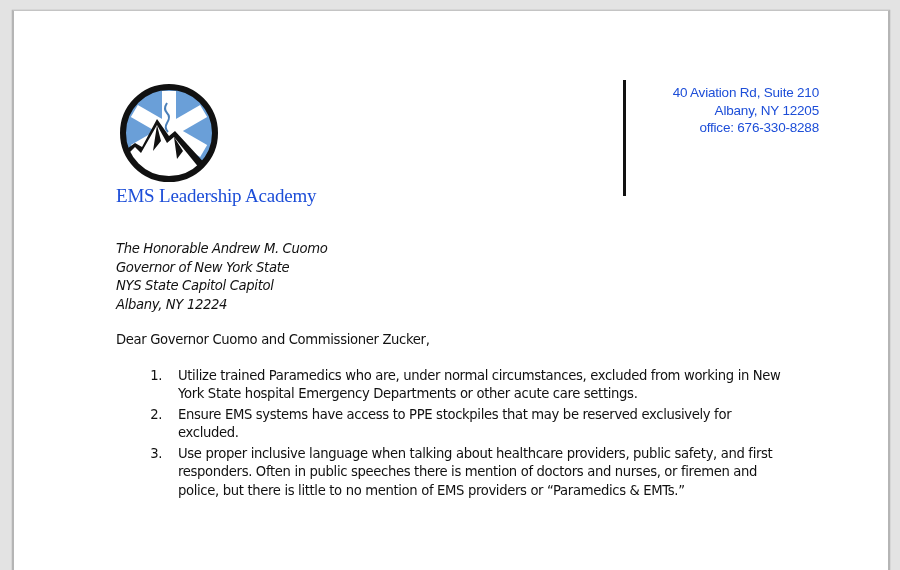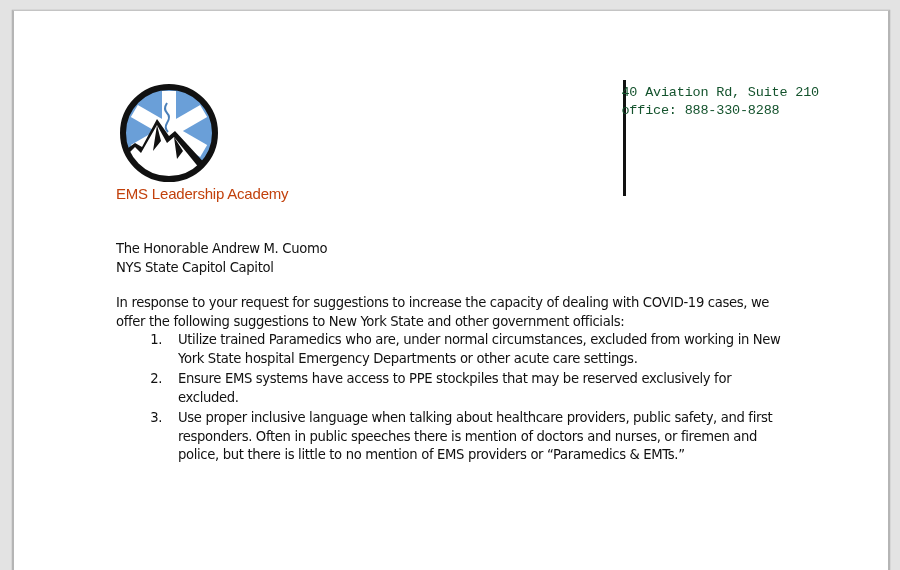--- a/index.html
+++ b/index.html
@@ -15,38 +15,38 @@
     border-left:2px solid #b5b5b5;
     border-right:2px solid #b5b5b5;
     border-top:1px solid #c4c4c4;
     box-shadow:0 0 1px #999;
   }
   .logo {
     position:absolute; left:117px; top:81px; width:104px; height:104px;
   }
   .org-name {
     position:absolute; left:116px; top:185px;
-    font-family:Liberation Sans, sans-serif; font-size:15px; color:#c2410c;
+    font-family:Liberation Serif, serif; font-size:19px; color:#1d4ed8;
     letter-spacing:-0.2px;
   }
   .vline {
     position:absolute; left:623px; top:80px; width:3px; height:116px; background:#111;
   }
   .address {
-    position:absolute; right:81px; top:84px; text-align:left;
-    font-family:Liberation Mono, monospace; font-size:13.5px; line-height:17.5px; color:#14532d;
+    position:absolute; right:81px; top:84px; text-align:right;
+    font-family:Liberation Sans, sans-serif; font-size:13.5px; line-height:17.5px; color:#1d4ed8;
     letter-spacing:-0.2px;
   }
   .body-text {
     position:absolute; left:116px; top:240px; width:760px;
     font-family:"DejaVu Sans", sans-serif; font-size:13.2px; color:#111;
     line-height:18.5px; letter-spacing:-0.35px;
   }
   .body-text p { margin:0; }
-  .recipient { margin-bottom:17px !important; }
+  .recipient { margin-bottom:17px !important;font-style:italic; }
   .date { margin-bottom:17px !important; }
   .salutation { margin-bottom:17px !important; }
   ol { margin:0; padding-left:50px; }
   ol li { padding-left:12px; margin-bottom:2px; }
   ol li::marker { font-weight:normal; }
 </style>
 </head>
 <body>
 
 <div class="page"></div>
@@ -73,27 +73,30 @@
   </g>
   <circle cx="52" cy="52" r="46" fill="none" stroke="#111" stroke-width="6"></circle>
 </svg>
 
 <div class="org-name">EMS Leadership Academy</div>
 
 <div class="vline"></div>
 
 <div class="address">
   <div>40 Aviation Rd, Suite 210</div>
-  <div>office: 888-330-8288</div>
+  <div>Albany, NY 12205</div>
+  <div>office: 676-330-8288</div>
 </div>
 
 <div class="body-text">
   <div class="recipient">
     <p>The Honorable Andrew M. Cuomo</p>
+    <p>Governor of New York State</p>
     <p>NYS State Capitol Capitol</p>
+    <p>Albany, NY 12224</p>
   </div>
-  <p style="width:670px">In response to your request for suggestions to increase the capacity of dealing with COVID-19 cases, we offer the following suggestions to New York State and other government officials:</p>
+  <p class="salutation">Dear Governor Cuomo and Commissioner Zucker,</p>
   <ol style="width:620px">
     <li>Utilize trained Paramedics who are, under normal circumstances, excluded from working in New York State hospital Emergency Departments or other acute care settings.</li>
     <li>Ensure EMS systems have access to PPE stockpiles that may be reserved exclusively for excluded.</li>
     <li>Use proper inclusive language when talking about healthcare providers, public safety, and first responders. Often in public speeches there is mention of doctors and nurses, or firemen and police, but there is little to no mention of EMS providers or “Paramedics &amp; EMTs.”</li>
   </ol>
 </div>
 
 </body></html>

